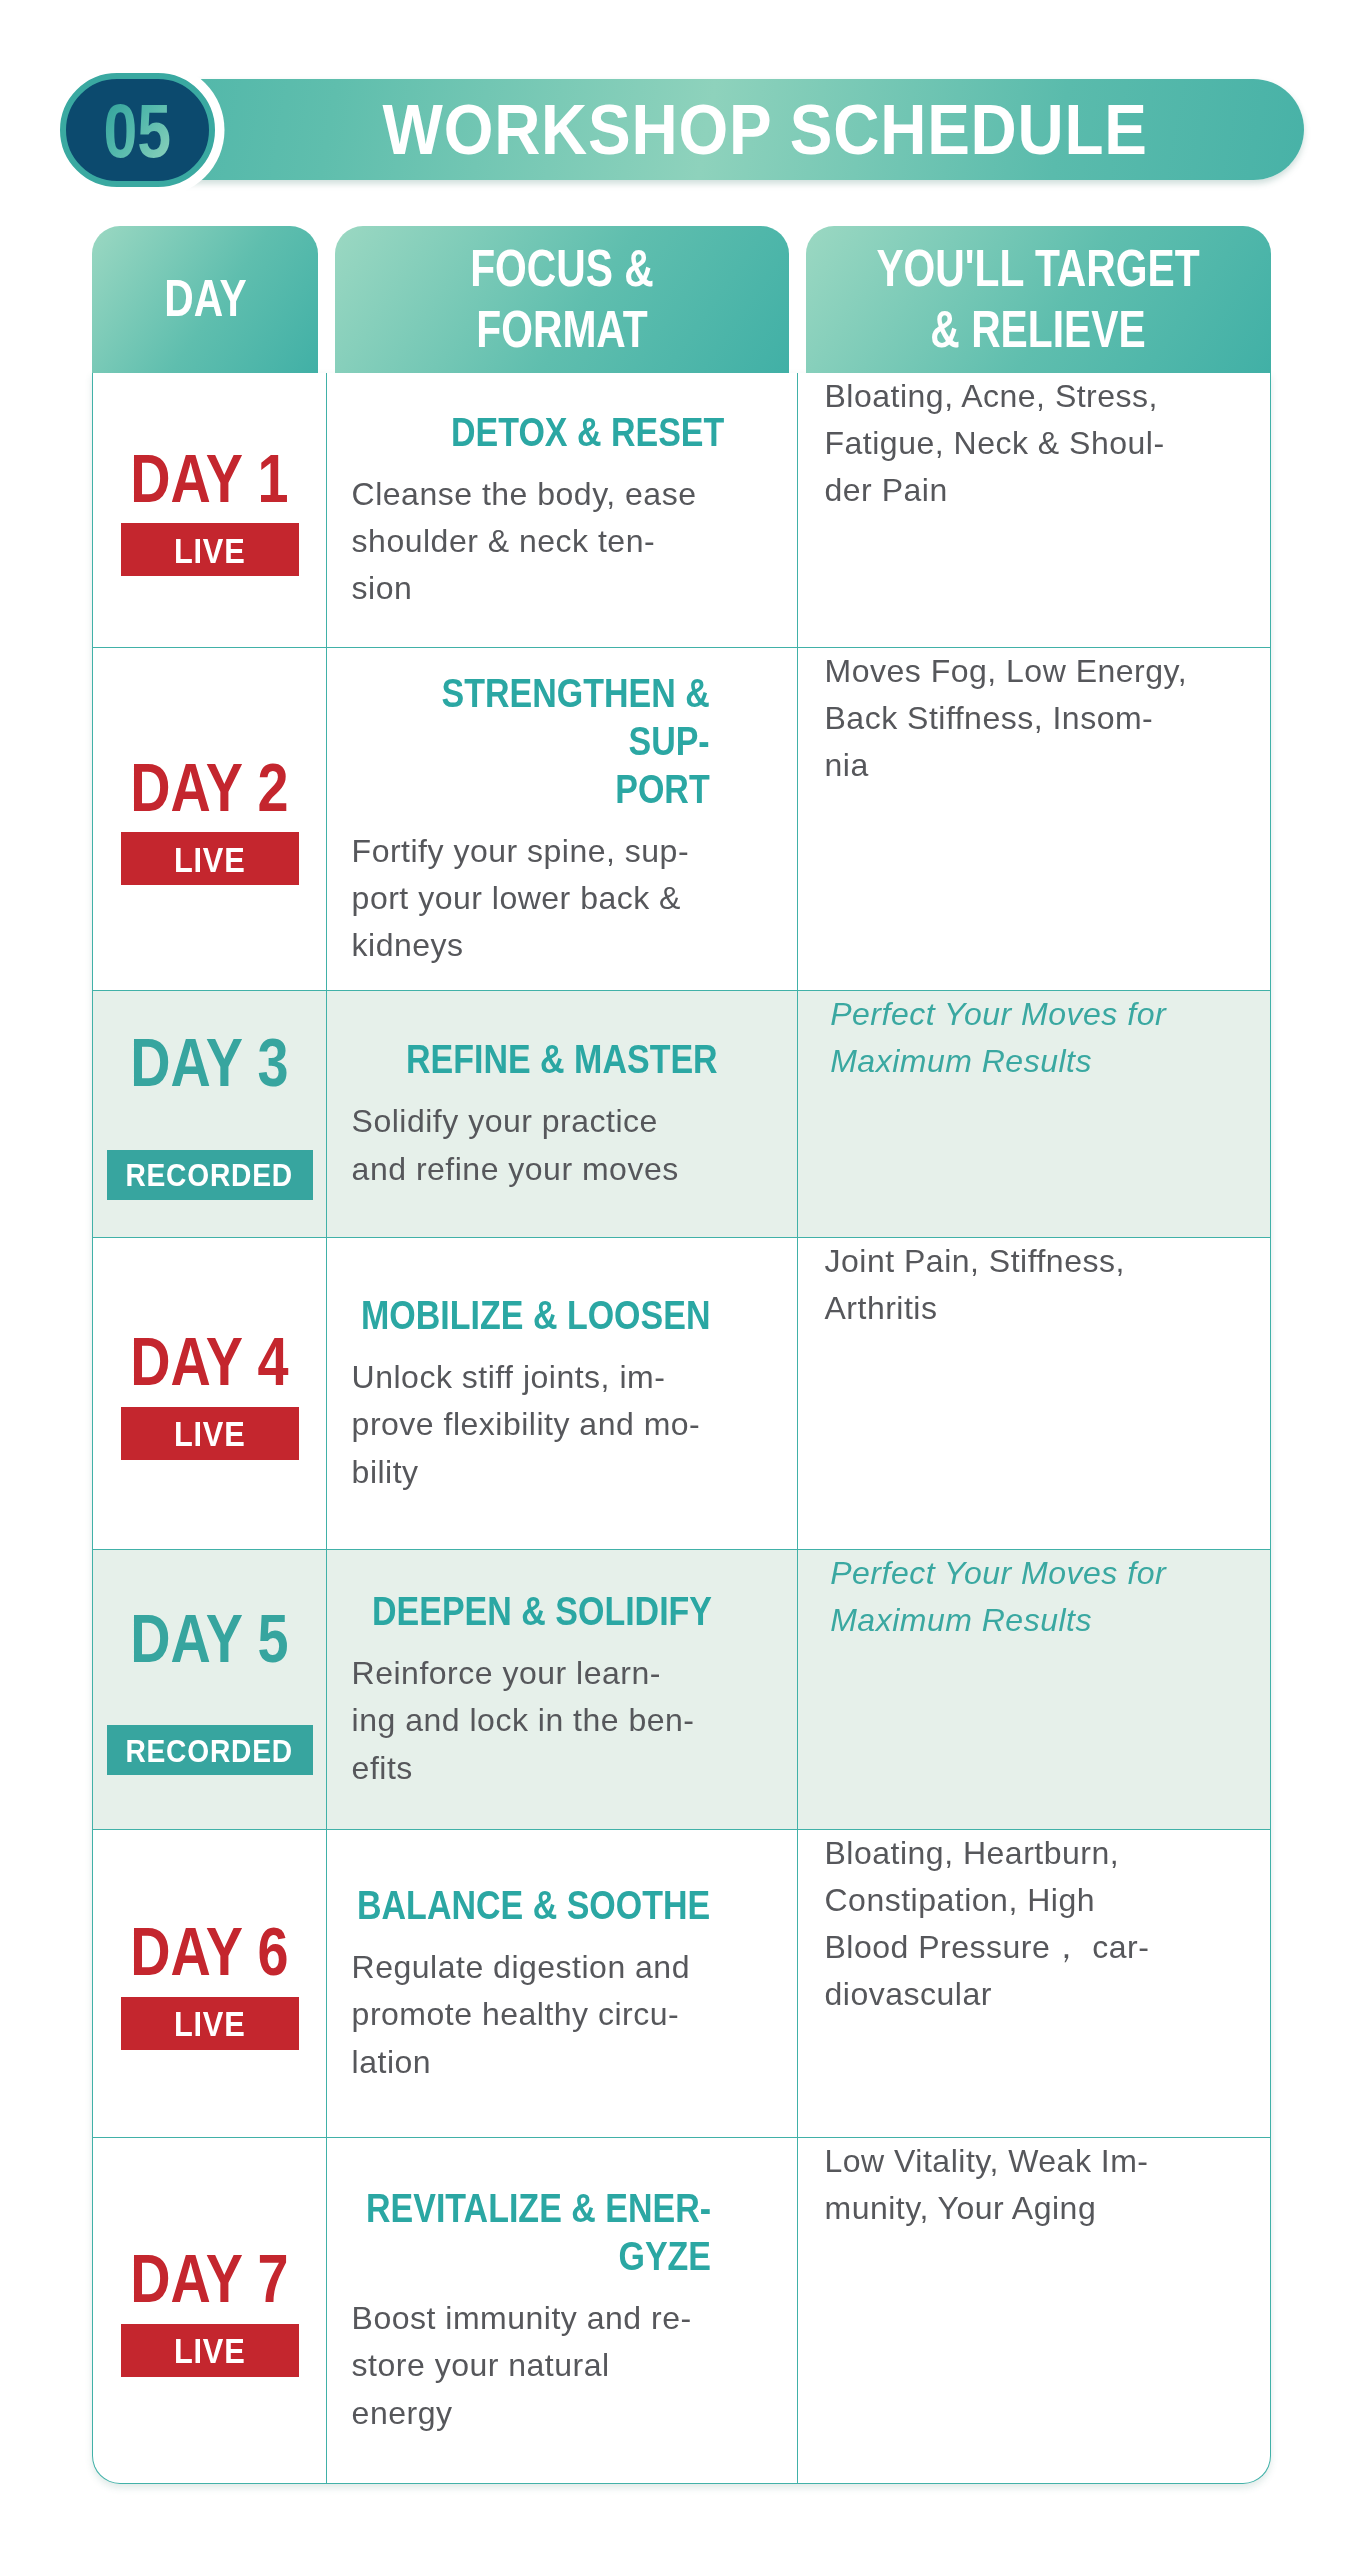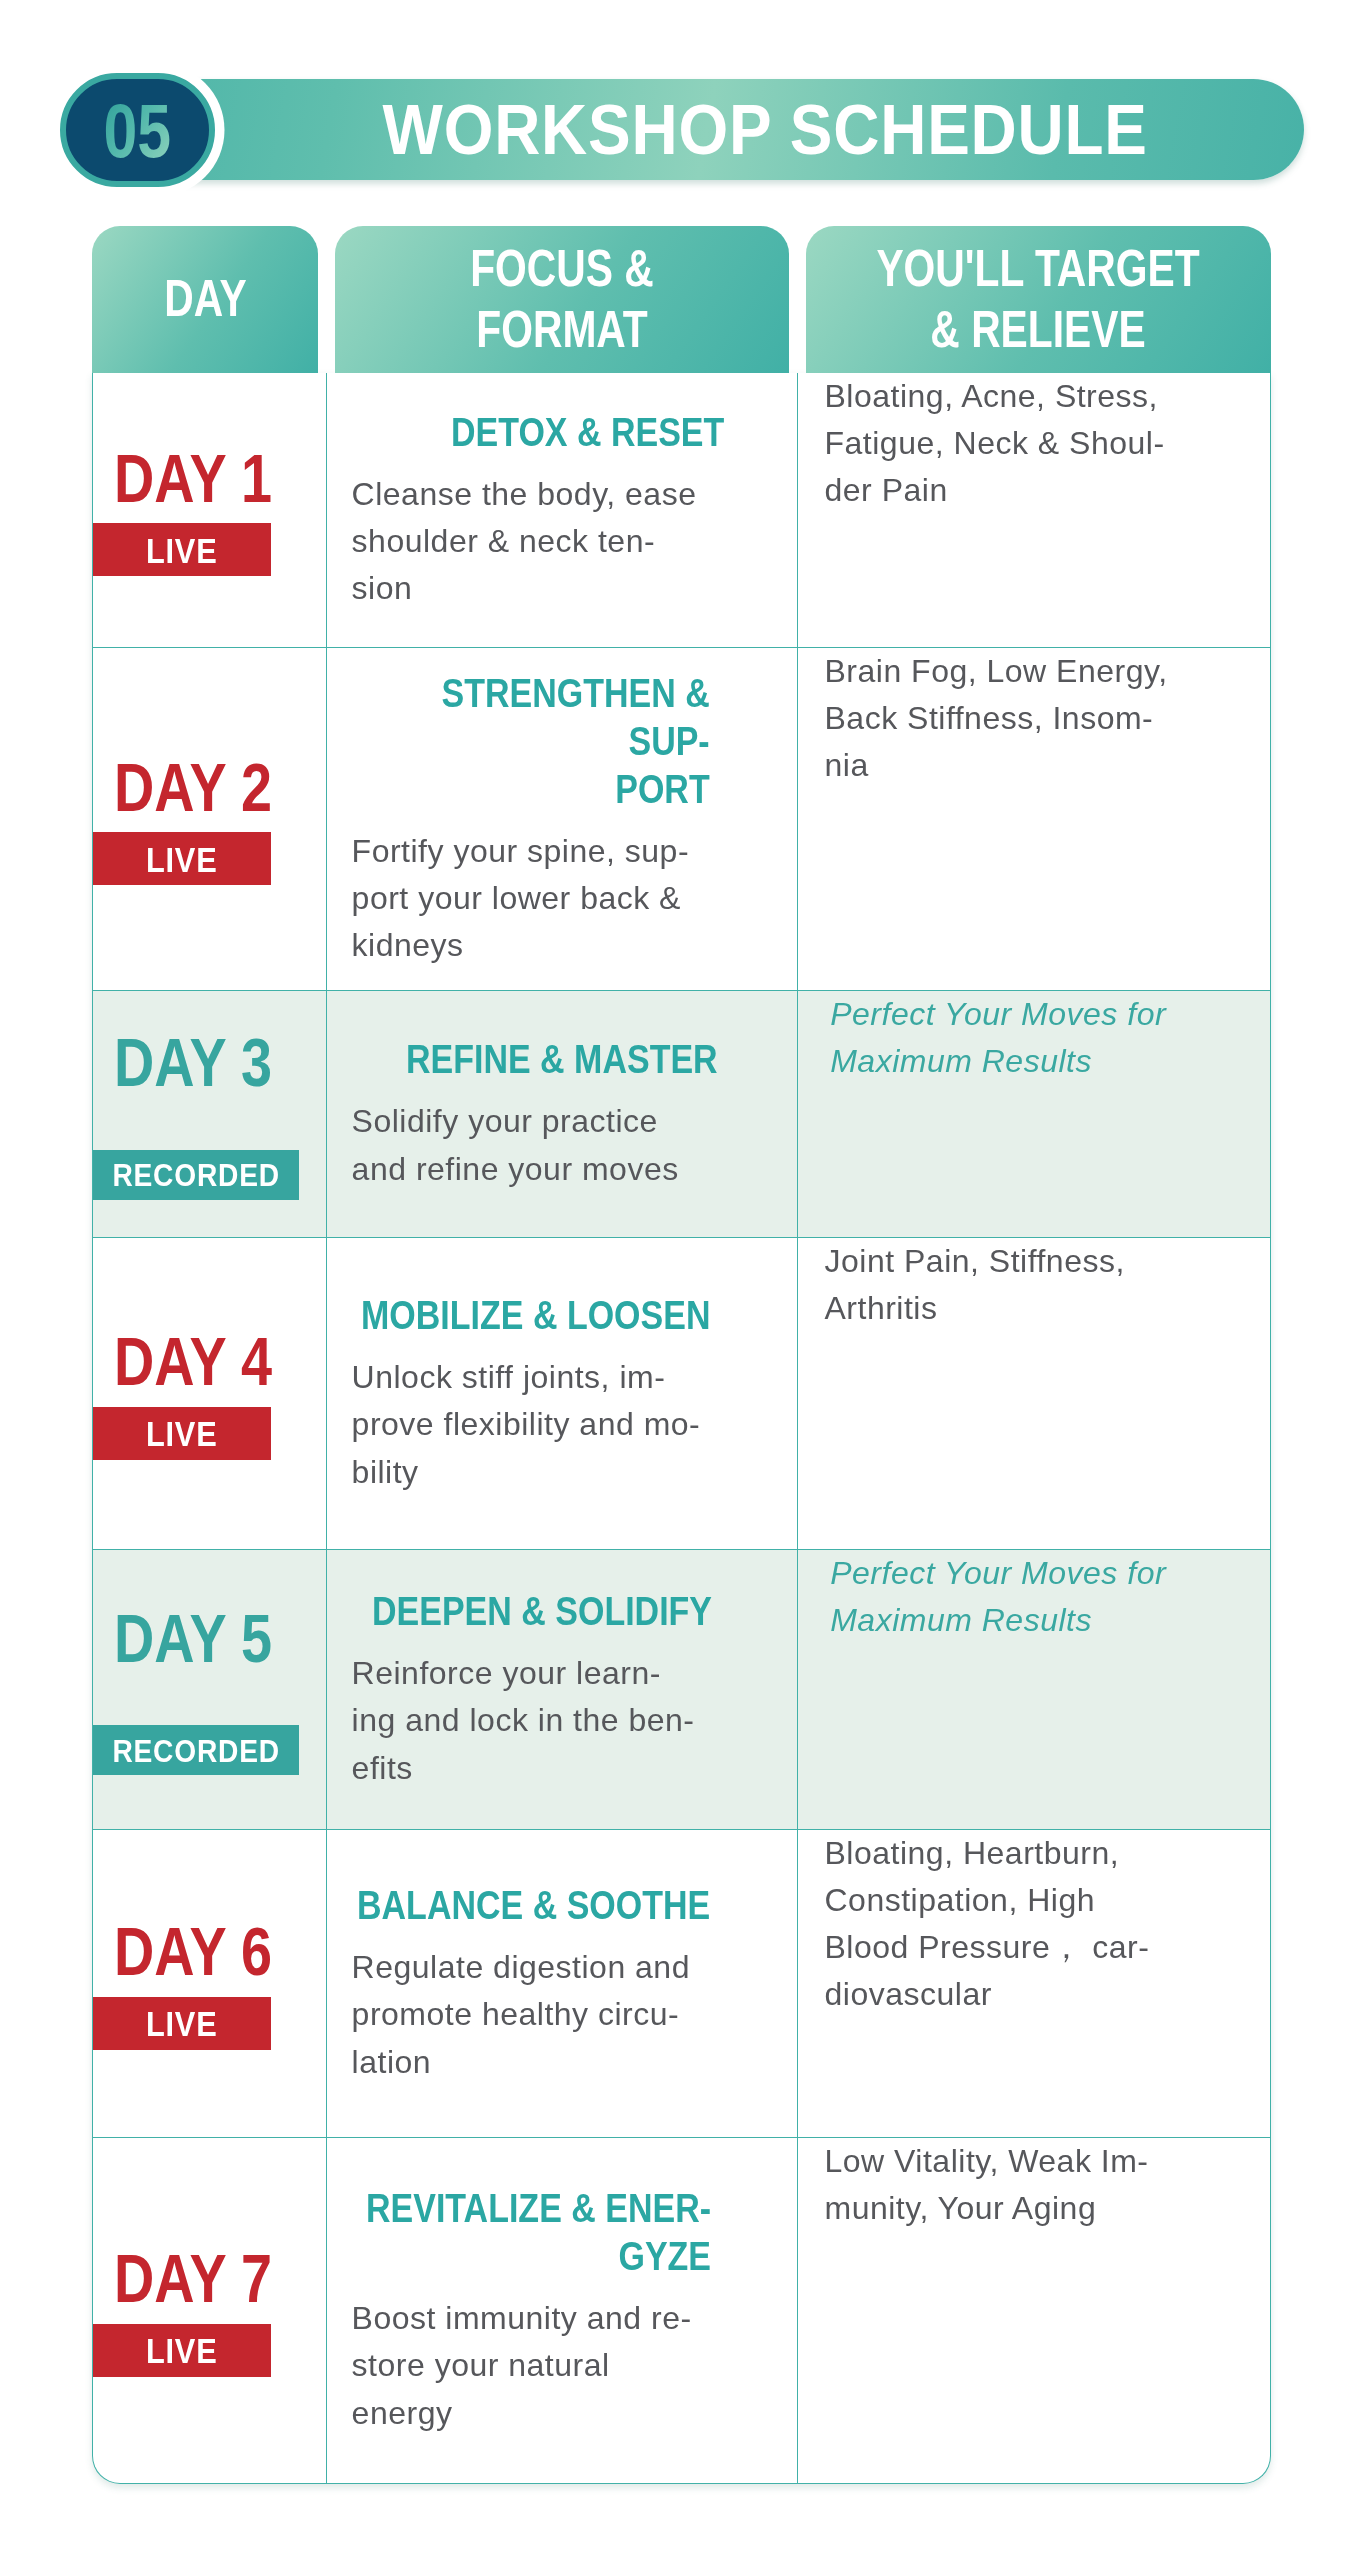--- a/index.html
+++ b/index.html
@@ -42,21 +42,21 @@
   .th1 { width:226px; } .th2 { width:454px; } .th3 { flex:1; }
   .tbody {
     border:1.9px solid #41b1a8; border-top:none; border-radius:0 0 28px 28px;
     overflow:hidden; background:#ffffff; box-shadow:0 3.8px 7.6px rgba(62,122,112,0.16);
   }
   .row { display:grid; grid-template-columns:233px 471px 1fr; border-top:1.9px solid #41b1a8; }
   .row:first-child { border-top:none; }
   .row.green { background:#e6f0ea; }
   .r1{height:274px} .r2{height:343px} .r3{height:247px} .r4{height:312px}
   .r5{height:280px} .r6{height:308px} .r7{height:346px}
-  .c1 { display:flex; flex-direction:column; justify-content:center; gap:11.4px; }
+  .c1 { display:flex; flex-direction:column; align-items:center; justify-content:center; gap:11.4px; }
   .c2, .c3 { border-left:1.9px solid #41b1a8; }
   .c2 { padding:0 24.6px 0 24.6px; display:flex; flex-direction:column; justify-content:center; gap:15px; }
   .c3 { padding:0 23px 0 26.5px; display:flex; flex-direction:column; justify-content:flex-start; }
   .day { font-size:68px; font-weight:bold; transform:scaleX(0.82); white-space:nowrap; line-height:1; }
   .day.red  { color:#c4262e; }
   .day.teal { color:#37a59f; }
   .pill { color:#ffffff; font-weight:bold; text-align:center; line-height:1; }
   .pill .ptxt { display:inline-block; transform:scaleX(0.88); letter-spacing:0.9px; }
   .pill.live     { background:#c4262e; width:178px; padding:9.5px 0 8.5px; font-size:35px; }
   .pill.recorded { background:#37a59f; width:206px; padding:9.5px 0 8.5px; font-size:32px;margin-top:42px; }
@@ -120,21 +120,21 @@
           <span class="pill live"><span class="ptxt">LIVE</span></span>
         </div>
         <div class="c2">
           <div class="focus-title"><span class="condensed">STRENGTHEN &amp; SUP-
 PORT</span></div>
           <div class="focus-desc">Fortify your spine, sup-
 port your lower back &amp;
 kidneys</div>
         </div>
         <div class="c3">
-          <div class="target">Brain Fog, Low Energy,
+          <div class="target">Moves Fog, Low Energy,
 Back Stiffness, Insom-
 nia</div>
         </div>
       </div>
 
       <div class="row r3 green">
         <div class="c1">
           <span class="day teal">DAY 3</span>
           <span class="pill recorded"><span class="ptxt">RECORDED</span></span>
         </div>

